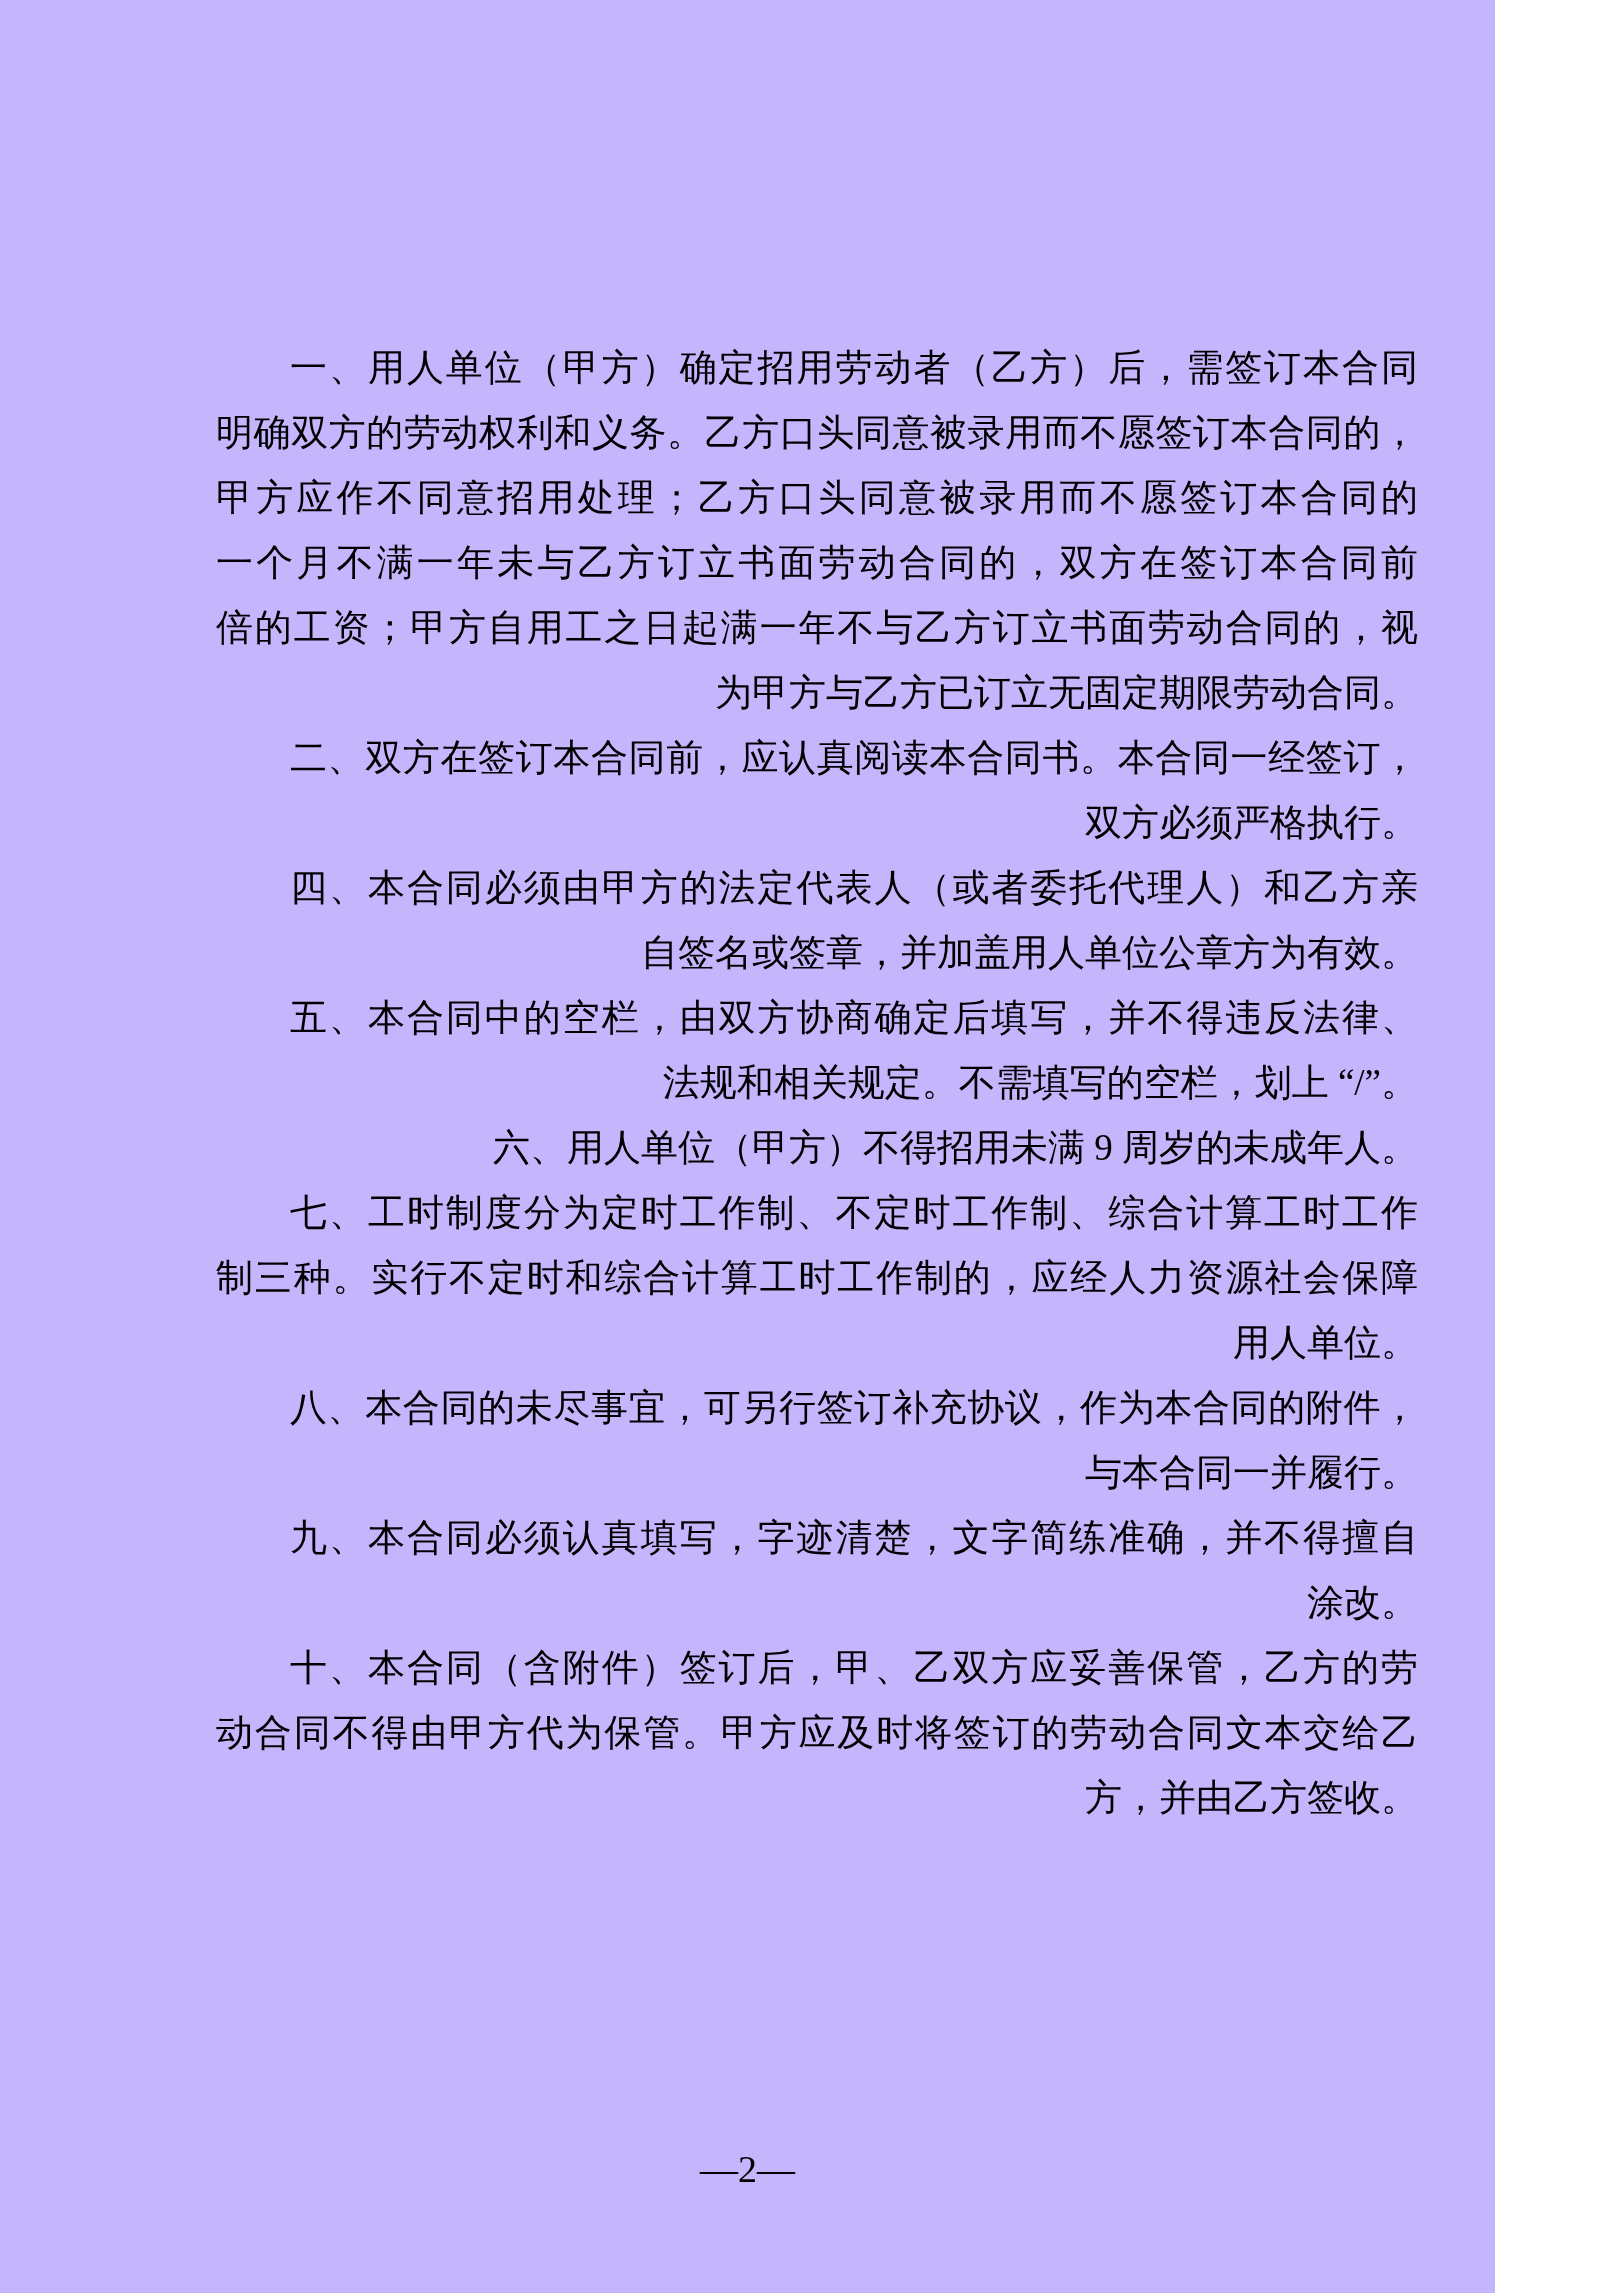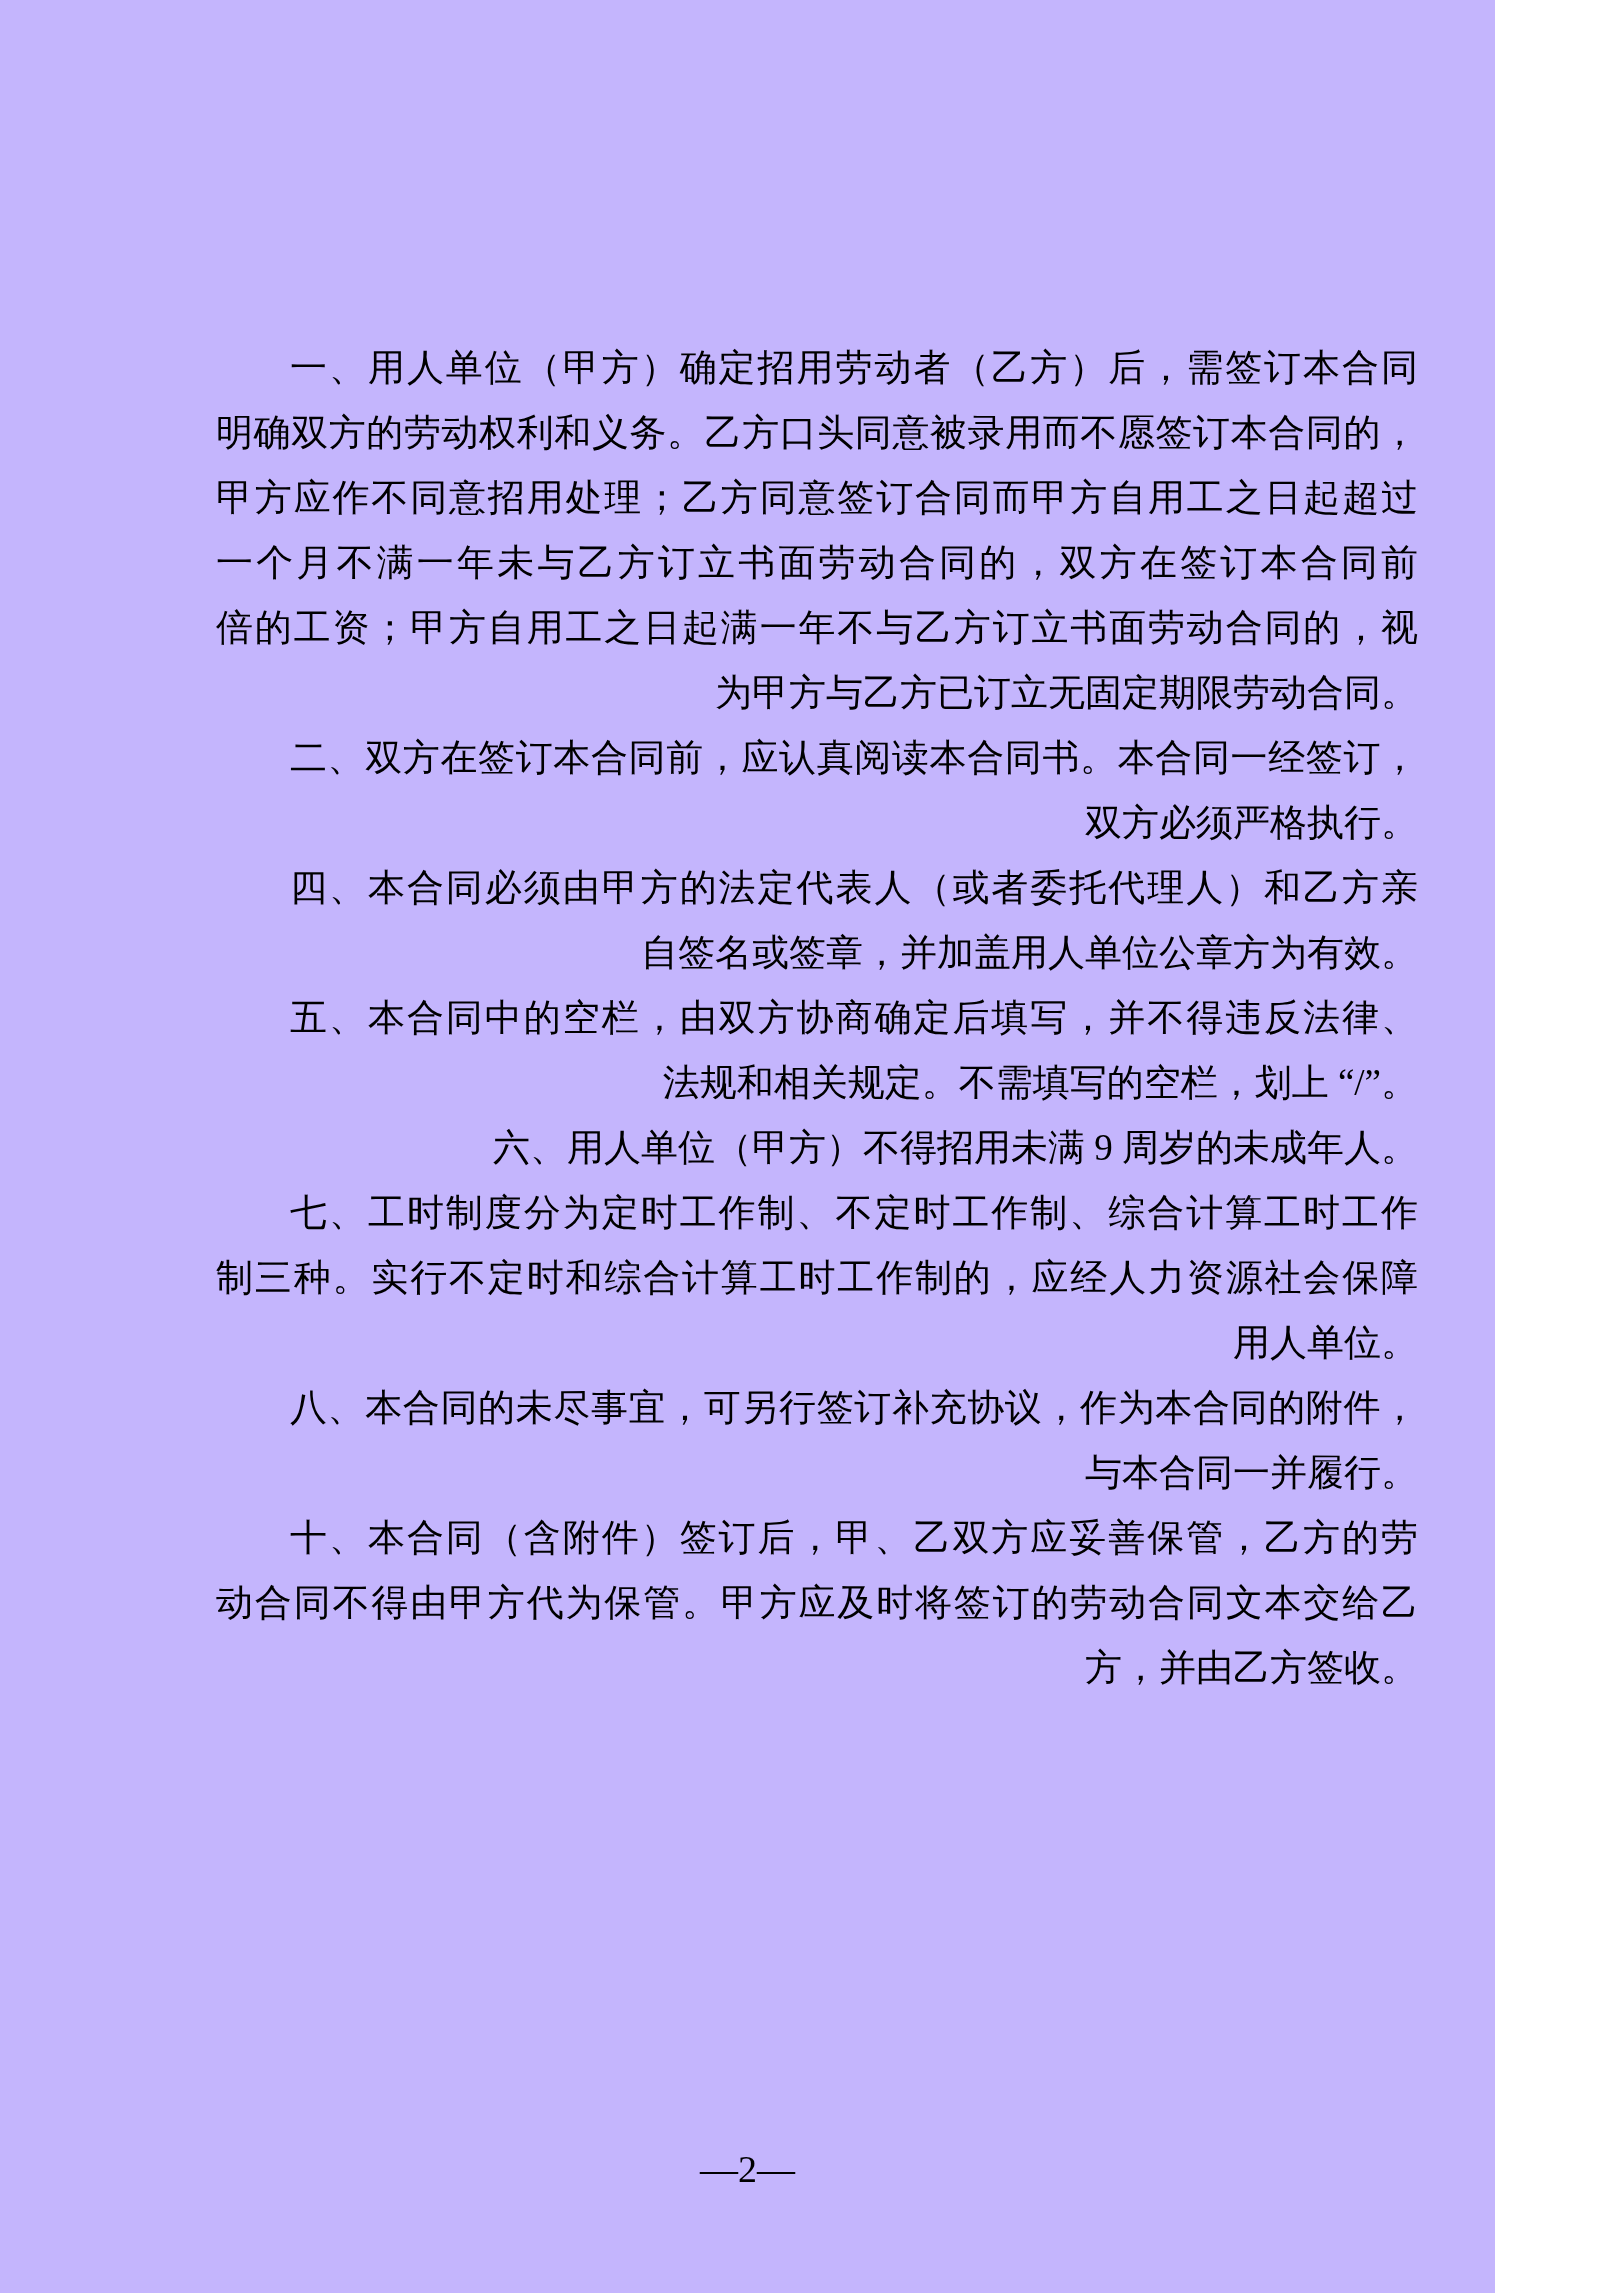--- a/index.html
+++ b/index.html
@@ -55,21 +55,21 @@
   }
 </style>
 </head>
 <body>
 
 <div class="page">
   <div class="doc-body">
       <div class="para">
         <div class="line indent fill">一、用人单位（甲方）确定招用劳动者（乙方）后，需签订本合同</div>
         <div class="line fill">明确双方的劳动权利和义务。乙方口头同意被录用而不愿签订本合同的，</div>
-        <div class="line fill">甲方应作不同意招用处理；乙方同意签订合同而甲方自用工之日起超过</div>
+        <div class="line fill">甲方应作不同意招用处理；乙方口头同意被录用而不愿签订本合同的</div>
         <div class="line fill">一个月不满一年未与乙方订立书面劳动合同的，双方在签订本合同前</div>
         <div class="line fill">倍的工资；甲方自用工之日起满一年不与乙方订立书面劳动合同的，视</div>
         <div class="line">为甲方与乙方已订立无固定期限劳动合同。</div>
       </div>
       <div class="para">
         <div class="line indent fill">二、双方在签订本合同前，应认真阅读本合同书。本合同一经签订，</div>
         <div class="line">双方必须严格执行。</div>
       </div>
       <div class="para">
         <div class="line indent fill">四、本合同必须由甲方的法定代表人（或者委托代理人）和乙方亲</div>
@@ -85,20 +85,24 @@
       <div class="para">
         <div class="line indent fill">七、工时制度分为定时工作制、不定时工作制、综合计算工时工作</div>
         <div class="line fill">制三种。实行不定时和综合计算工时工作制的，应经人力资源社会保障</div>
         <div class="line">用人单位。</div>
       </div>
       <div class="para">
         <div class="line indent fill">八、本合同的未尽事宜，可另行签订补充协议，作为本合同的附件，</div>
         <div class="line">与本合同一并履行。</div>
       </div>
       <div class="para">
+        <div class="line indent fill">九、本合同必须认真填写，字迹清楚，文字简练准确，并不得擅自</div>
+        <div class="line">涂改。</div>
+      </div>
+      <div class="para">
         <div class="line indent fill">十、本合同（含附件）签订后，甲、乙双方应妥善保管，乙方的劳</div>
         <div class="line fill">动合同不得由甲方代为保管。甲方应及时将签订的劳动合同文本交给乙</div>
         <div class="line">方，并由乙方签收。</div>
       </div>
     </div>
   <div class="footer">—2—</div>
 </div>
 
 
 </body></html>

